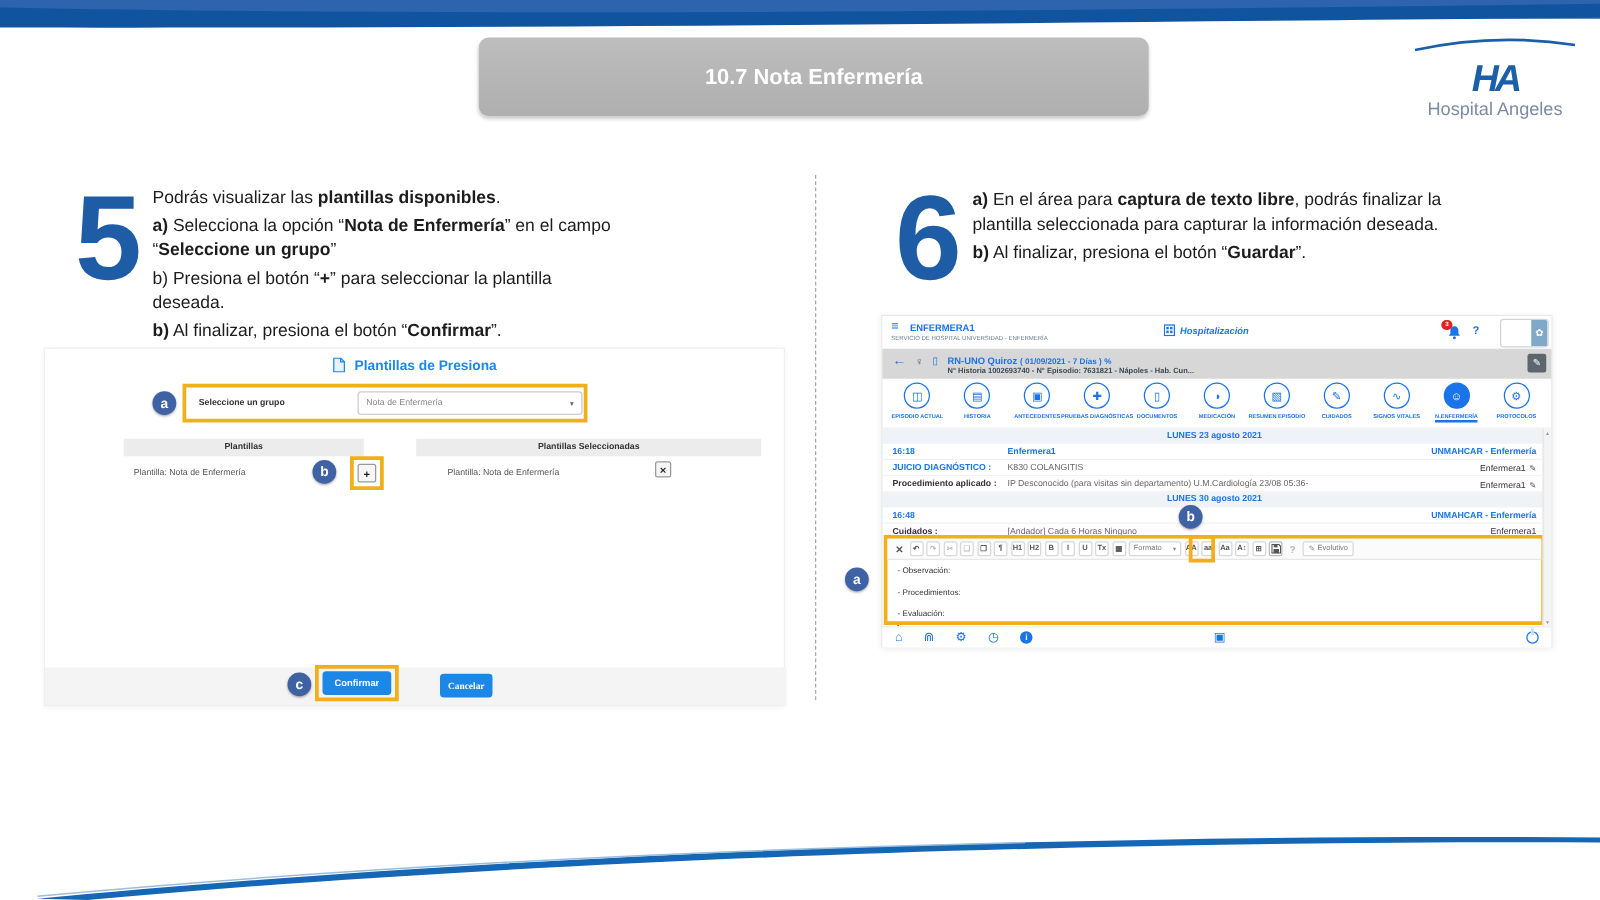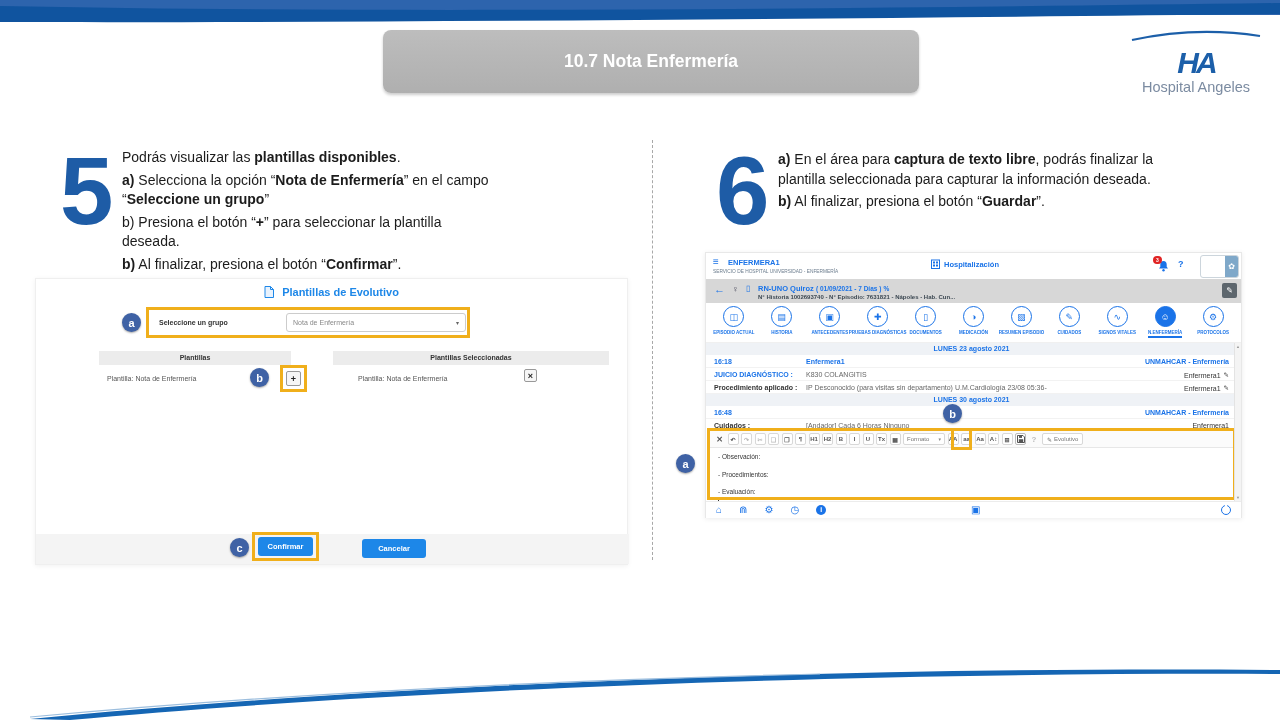--- a/index.html
+++ b/index.html
@@ -41,29 +41,29 @@
   .s1-select .caret { margin-left:auto; color:#666; font-size:6px; }
   .s1-table { position:absolute; }
   .s1-thead { height:14px; background:#ececec; font-size:7px; font-weight:bold; color:#333; text-align:center; line-height:14px; }
   .s1-trow { position:relative; font-size:7px; color:#555; padding:10px 0 0 8px; }
   .pluswrap { position:absolute; left:244px; top:86px; width:27px; height:27px; display:flex; align-items:center; justify-content:center; }
   .sqbtn { width:15px; height:15px; border:1px solid #999; border-radius:2px; background:#f6f6f6; font-size:9px; color:#222; display:flex; align-items:center; justify-content:center; font-weight:bold; }
   .xbtn { position:absolute; left:488px; top:90px; width:13px; height:13px; }
   .s1-footer { position:absolute; left:0px; top:255px; width:593px; height:30px; background:#f4f4f4; }
   .btn-blue { height:19px; background:#1d87e8; color:#fff; font-size:7.5px; font-weight:bold; border-radius:3px; display:flex; align-items:center; justify-content:center; padding:0 10px; }
   .confwrap { position:absolute; left:216px; top:253px; width:67px; height:29px; display:flex; align-items:center; justify-content:center; }
-  .cancel { position:absolute; left:326px; top:260px; width:64px; }
+  .cancel { position:absolute; left:316px; top:260px; width:42px;font-family:Liberation Serif, serif; }
 
   
   #s2 { position:absolute; left:705px; top:252px; width:537px; height:266px; background:#fff; border:1px solid #e8e8e8; box-shadow:0 1px 5px rgba(0,0,0,.08); font-size:7px; }
   .s2-header { position:absolute; left:0; top:0; width:100%; height:26px; background:#fff; }
   .s2-menu { position:absolute; left:7px; top:3px; color:#1a73e8; font-size:10px; font-weight:bold; }
   .s2-user { position:absolute; left:22px; top:5px; font-size:7.5px; font-weight:bold; color:#1a73e8; }
   .s2-service { position:absolute; left:7px; top:16px; font-size:4.8px; color:#6b7c8d; }
-  .s2-module { position:absolute; left:225px; top:6px; display:flex; align-items:center; gap:4px; color:#1a73e8; font-size:7.5px; font-weight:bold; }
+  .s2-module { position:absolute; left:225px; top:6px; display:flex; align-items:center; gap:4px; color:#1a73e8; font-size:7.5px; font-weight:bold;font-style:italic; }
   .s2-bell { position:absolute; left:452px; top:7px; }
   .s2-badge { position:absolute; left:447px; top:3px; min-width:9px; height:8px; border-radius:5px; background:#e02424; color:#fff; font-size:5px; font-weight:bold; display:flex; align-items:center; justify-content:center; padding:0 1px; }
   .s2-help { position:absolute; left:472px; top:6px; color:#1a73e8; font-size:9px; font-weight:bold; }
   .ech { position:absolute; left:494px; top:2px; width:39px; height:23px; background:#fff; border:1px solid #ccd5dc; border-radius:3px; display:flex; overflow:hidden; }
   .ech-l { flex:1; display:flex; flex-direction:column; }
   .ech-green { height:6px; background:#3aa655; }
   .ech-txt { flex:1; font-size:8px; font-weight:bold; color:#2f3b45; text-align:center; line-height:14px;margin-top:34px; }
   .ech-r { width:13px; background:#7fa8c9; color:#fff; font-size:8px; display:flex; align-items:center; justify-content:center; }
 
   .s2-pbar { position:absolute; left:0; top:26px; width:100%; height:24px; background:#d7d7d7; }
@@ -148,21 +148,21 @@
     <div><span>deseada.</span></div>
     <div class="sp"><span class="b">b)</span><span> Al finalizar, presiona el botón “</span><span class="b">Confirmar</span><span>”.</span></div>
   </div>
 
   <div id="s1">
     <div class="s1-title">
       <svg width="10" height="12" viewBox="0 0 10 12">
         <path d="M1,0.5 L6.5,0.5 L9.5,3.5 L9.5,11.5 L1,11.5 Z" fill="#e8f2fd" stroke="#1d87e8" stroke-width="1"></path>
         <path d="M6.5,0.5 L6.5,3.5 L9.5,3.5" fill="none" stroke="#1d87e8" stroke-width="1"></path>
       </svg>
-      <span>Plantillas de Evolutivo</span>
+      <span>Plantillas de Presiona</span>
     </div>
 
     <div class="s1-group hlbox">
       <span class="s1-group-label">Seleccione un grupo</span>
       <div class="s1-select">
         <span>Nota de Enfermería</span>
         <span class="caret">▾</span>
       </div>
     </div>
 

